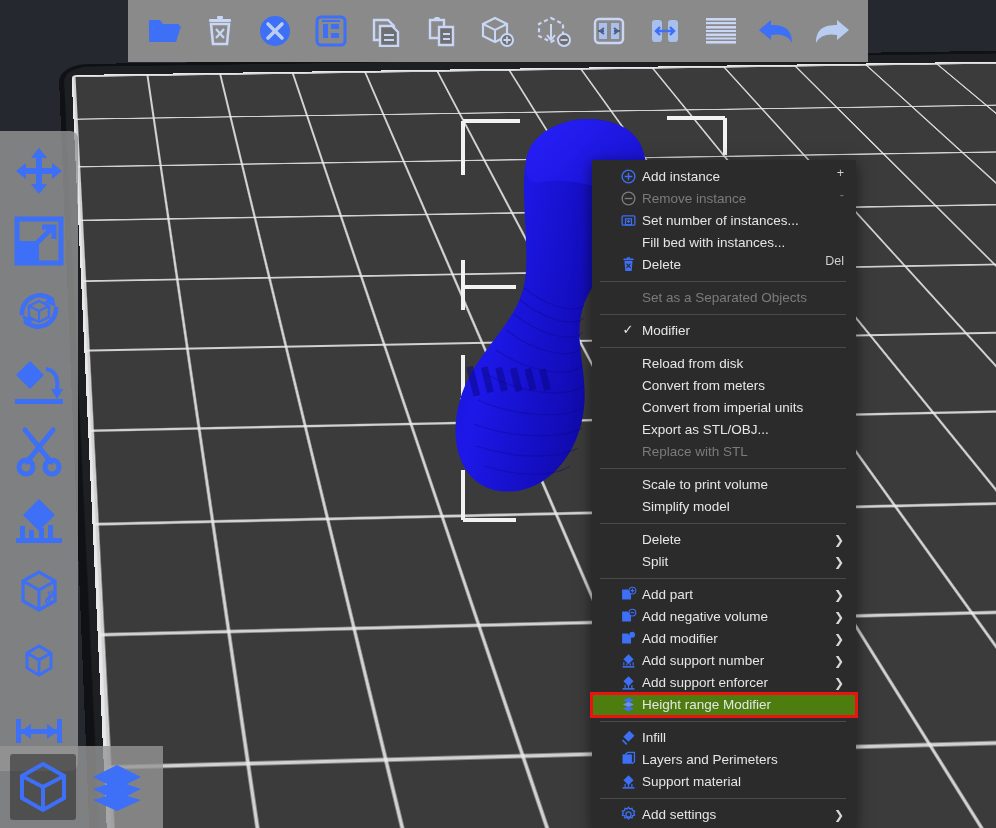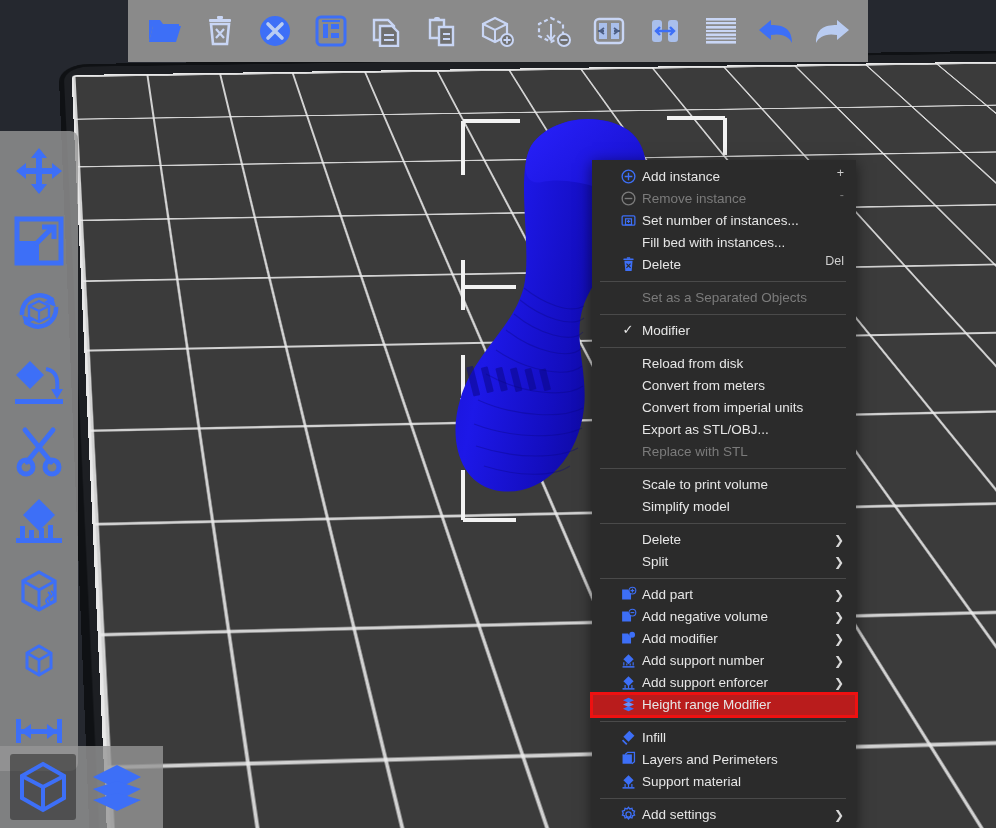--- a/index.html
+++ b/index.html
@@ -110,21 +110,21 @@
   .menu-item .mi-label{flex:1;line-height:22px;overflow:hidden;}
   .menu-item .mi-shortcut{color:#cfcfcf;font-size:12.5px;padding-left:10px;}
   .menu-item.disabled .mi-shortcut{color:#7b7b7b;}
   .menu-item .mi-arrow{
     width:12px;text-align:right;color:#d8d8d8;font-size:12px;line-height:22px;
   }
   .menu-sep{height:1px;background:#4a4a4a;margin:5px 10px 5px 8px;}
 
   
   .menu-item.highlight{
-    background:#b91c1c;
+    background:#4d7c0f;
     outline:3px solid #ee1111;
     outline-offset:-1px;
     z-index:5;
   }
 
   .check{color:#e8e8e8;font-size:13px;line-height:20px;}
 </style>
 </head>
 <body>
 

